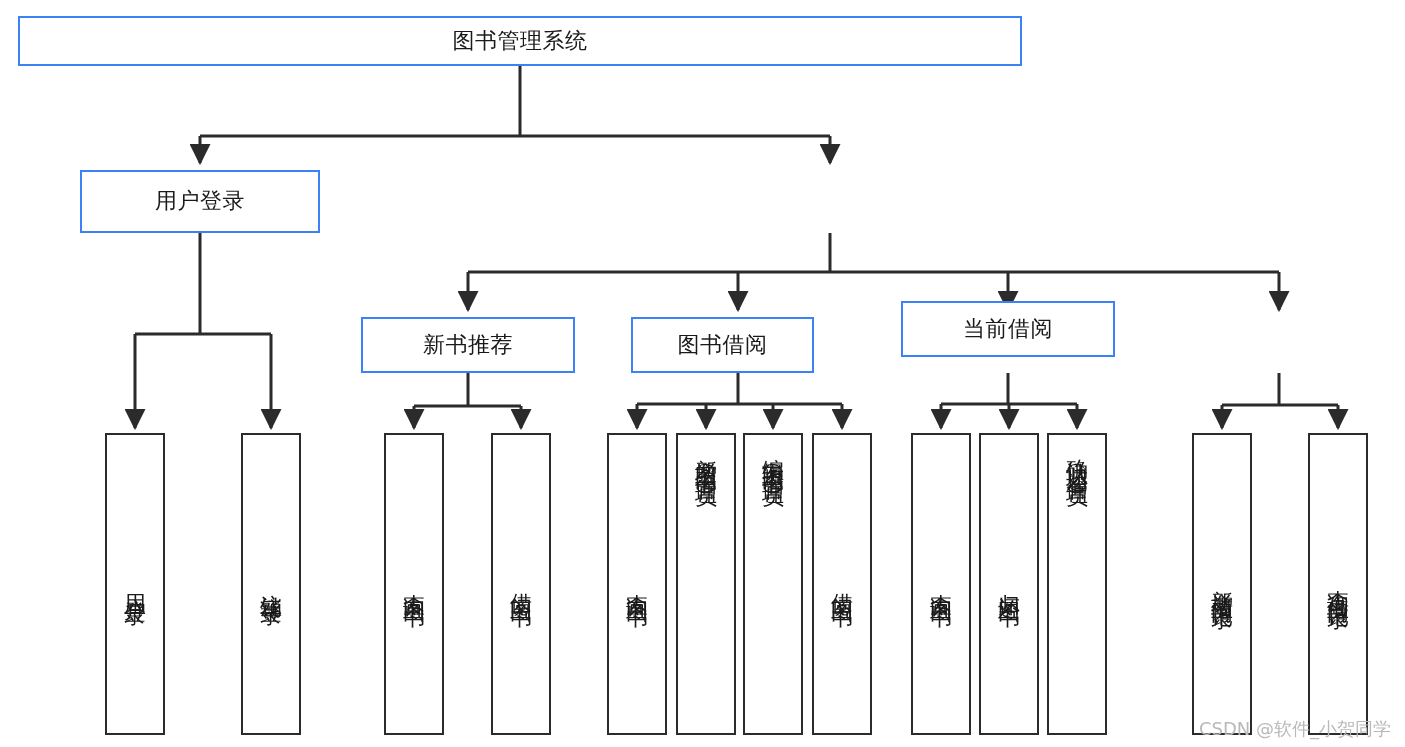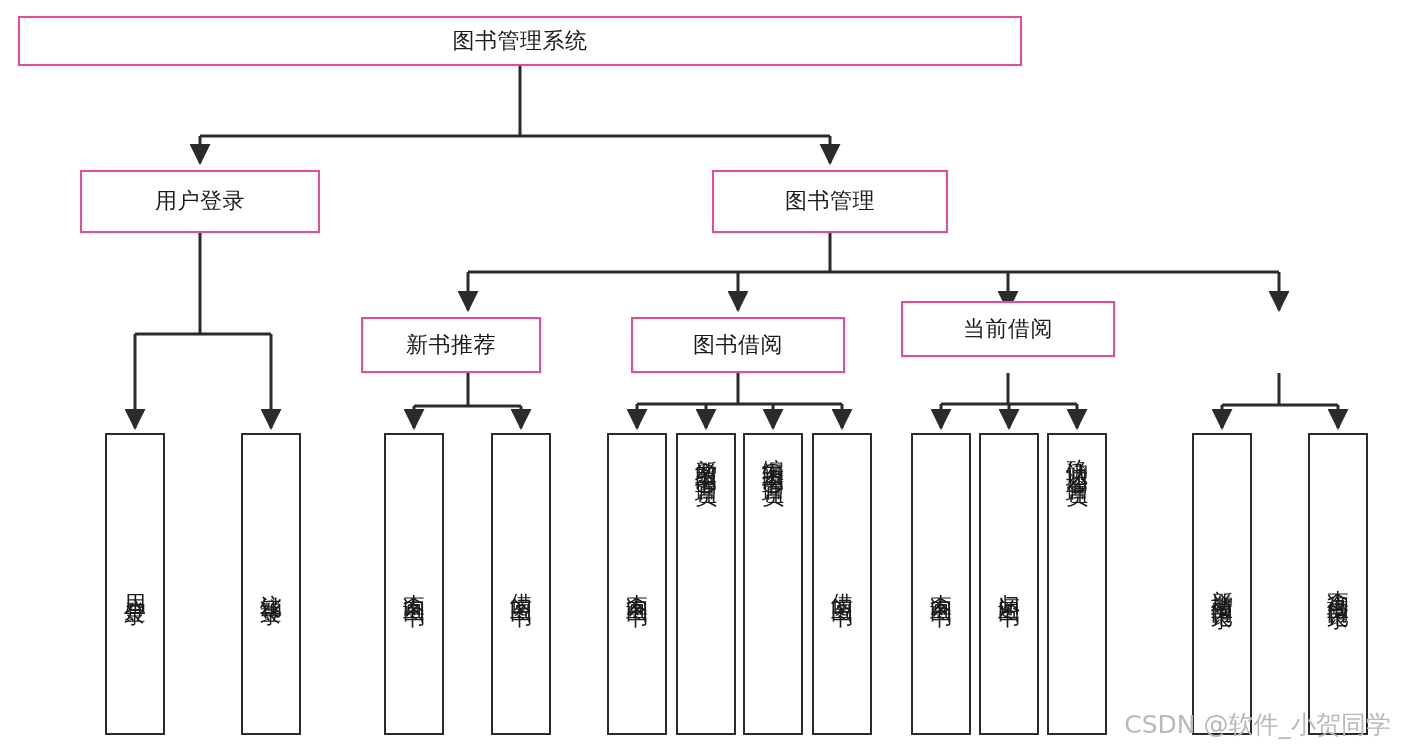--- a/index.html
+++ b/index.html
@@ -19,21 +19,21 @@
     position: absolute;
     left: 0;
     top: 0;
     width: 1405px;
     height: 747px;
   }
   .node-box {
     position: absolute;
     box-sizing: border-box;
     background: #ffffff;
-    border: 2px solid #ec4899;
+    border: 2px solid #3b82f6;
     display: flex;
     align-items: center;
     justify-content: center;
   }
   .node-label-h {
     font-size: 22px;
     color: #1a1a1a;
     line-height: 1.1;
     letter-spacing: 0.5px;
     white-space: nowrap;
@@ -58,21 +58,21 @@
     writing-mode: vertical-rl;
     text-orientation: upright;
     letter-spacing: 4px;
     line-height: 1.0;
     white-space: nowrap;
   }
   #watermark {
     position: absolute;
     right: 14px;
     bottom: 6px;
-    font-size: 25px;
+    font-size: 18px;
     color: #b9b9b9;
     white-space: nowrap;
     pointer-events: none;
   }
 </style>
 </head>
 <body>
 
 <div id="canvas">
 
@@ -130,29 +130,26 @@
   </svg>
 
   <div class="node-box" style="left:18px; top:16px; width:1004px; height:50px;">
     <span class="node-label-h">图书管理系统</span>
   </div>
 
   <div class="node-box" style="left:80px; top:170px; width:240px; height:63px;">
     <span class="node-label-h">用户登录</span>
   </div>
 
-  <div class="node-box" style="left:712px; top:170px; width:236px; height:63px;">
-    <span class="node-label-h">图书管理</span>
-  </div>
-
-  <div class="node-box" style="left:361px; top:317px; width:180px; height:56px;">
+
+  <div class="node-box" style="left:361px; top:317px; width:214px; height:56px;">
     <span class="node-label-h">新书推荐</span>
   </div>
 
-  <div class="node-box" style="left:631px; top:317px; width:214px; height:56px;">
+  <div class="node-box" style="left:631px; top:317px; width:183px; height:56px;">
     <span class="node-label-h">图书借阅</span>
   </div>
 
   <div class="node-box" style="left:901px; top:301px; width:214px; height:56px;">
     <span class="node-label-h">当前借阅</span>
   </div>
 
 
   <div class="leaf-box center-text" style="left:105px; top:433px; width:60px; height:302px;">
     <span class="node-label-v">用户登录</span>

